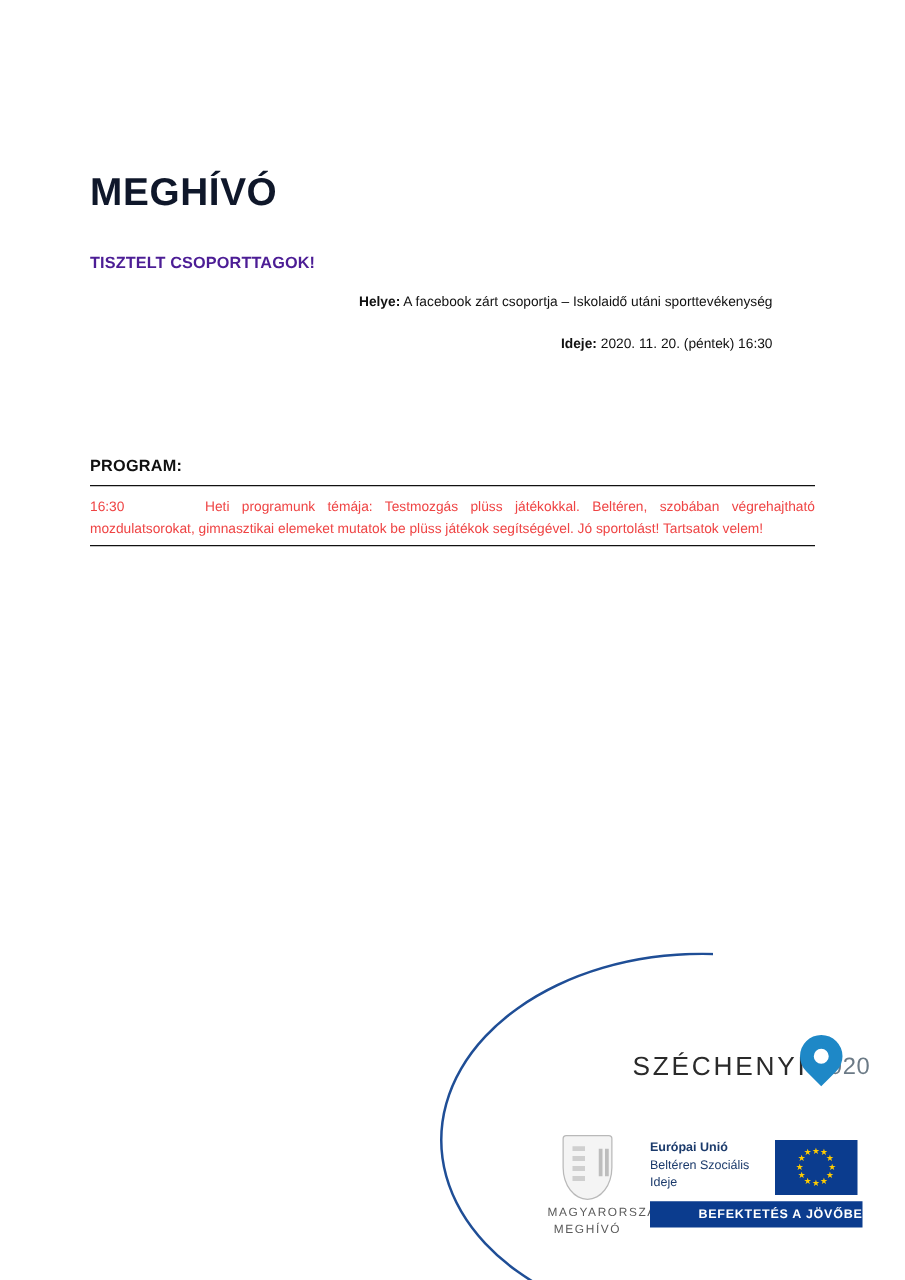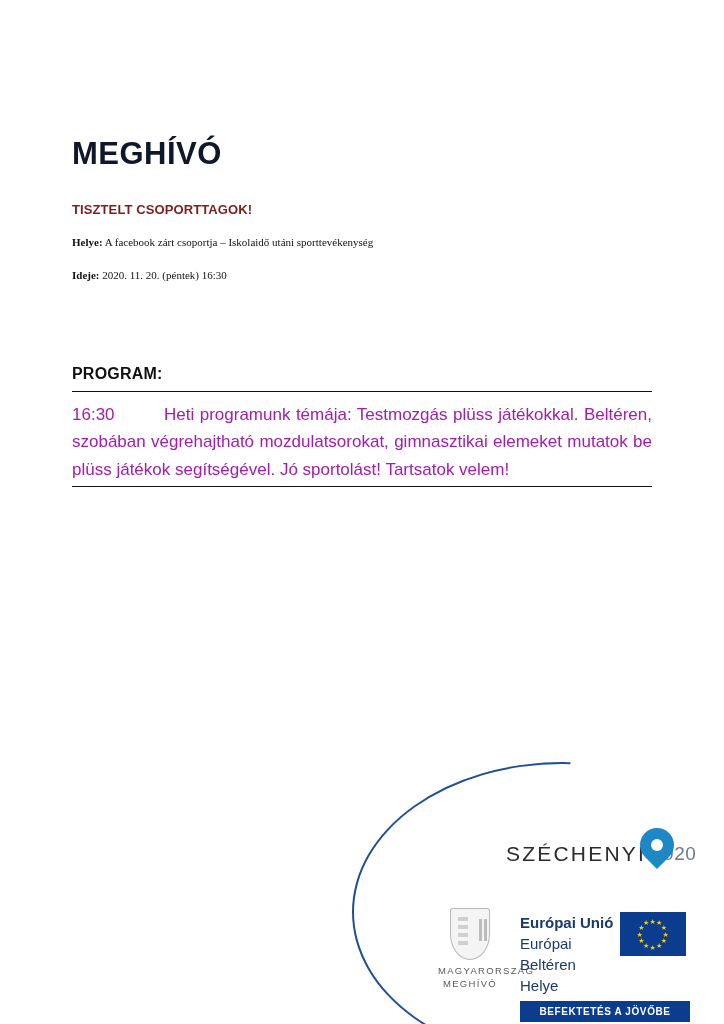--- a/index.html
+++ b/index.html
@@ -37,65 +37,64 @@
   .subtitle {
     font-size: 12.5px;
     font-weight: bold;
     color: #111111;
     margin-top: 10px;
     letter-spacing: 0.15px;
   }
   .greeting {
     font-size: 13px;
     font-weight: bold;
-    color: #7f1d1d;
+    color: #4c1d95;
     margin-top: 31px;
     letter-spacing: 0.1px;
   }
   .body-para {
     font-size: 11px;
     line-height: 1.45;
     color: #111111;
     margin-top: 25px;
     text-align: justify;
     width: 546px;
   }
   .center-line {
     font-size: 11px;
     color: #111111;
-    text-align: left;
+    text-align: right;
     margin-top: 19px;
     width: 546px;
-    font-family: Liberation Serif, serif;
   }
   .center-line.second {
     margin-top: 21px;
   }
   .center-line b {
     font-weight: bold;
   }
   .program-label {
-    font-size: 16px;
+    font-size: 13px;
     font-weight: bold;
     color: #111111;
     margin-top: 84px;
     letter-spacing: 0.2px;
   }
   .rule {
     border: 0;
     border-top: 1px solid #111111;
     margin: 8px 0 0 0;
     width: 580px;
   }
   .program-block {
     margin-top: 9px;
     width: 580px;
-    font-size: 17px;
+    font-size: 11px;
     line-height: 1.62;
-    color: #a21caf;
+    color: #ef4444;
     text-align: justify;
   }
   .program-block .time {
     display: inline-block;
     width: 92px;
   }
   .rule-bottom {
     border: 0;
     border-top: 1px solid #111111;
     margin: 3px 0 0 0;
@@ -212,21 +211,21 @@
     position: absolute;
     left: 520px;
     top: 152px;
     width: 170px;
   }
   .eu-row {
     display: flex;
     align-items: flex-start;
   }
   .eu-text {
-    font-size: 15px;
+    font-size: 10px;
     line-height: 1.4;
     color: #1b3a6b;
     width: 96px;
   }
   .eu-text .strong {
     font-weight: bold;
   }
   .eu-flag {
     width: 66px;
     height: 44px;
@@ -241,21 +240,21 @@
     line-height: 7px;
   }
   .eu-bar {
     margin-top: 5px;
     background: #0B3C8E;
     color: #ffffff;
     font-size: 10px;
     font-weight: bold;
     letter-spacing: 0.6px;
     padding: 5px 0;
-    text-align: center;
+    text-align: right;
     width: 170px;
   }
 </style>
 </head>
 <body>
 
 <div class="page">
 
   <div class="content">
 
@@ -301,22 +300,22 @@
       <div class="crest-text">
         <div>MAGYARORSZÁG</div>
         <div>MEGHÍVÓ</div>
       </div>
     </div>
 
     <div class="eu-block">
       <div class="eu-row">
         <div class="eu-text">
           <div class="strong">Európai Unió</div>
-          <div>Európai Beltéren</div>
-          <div>Helye</div>
+          <div>Beltéren Szociális</div>
+          <div>Ideje</div>
         </div>
         <div class="eu-flag">
             <span class="eu-star" style="left: 29.5px; top: 5.5px;">★</span>
             <span class="eu-star" style="left: 36px; top: 7.24167px;">★</span>
             <span class="eu-star" style="left: 40.7583px; top: 12px;">★</span>
             <span class="eu-star" style="left: 42.5px; top: 18.5px;">★</span>
             <span class="eu-star" style="left: 40.7583px; top: 25px;">★</span>
             <span class="eu-star" style="left: 36px; top: 29.7583px;">★</span>
             <span class="eu-star" style="left: 29.5px; top: 31.5px;">★</span>
             <span class="eu-star" style="left: 23px; top: 29.7583px;">★</span>

